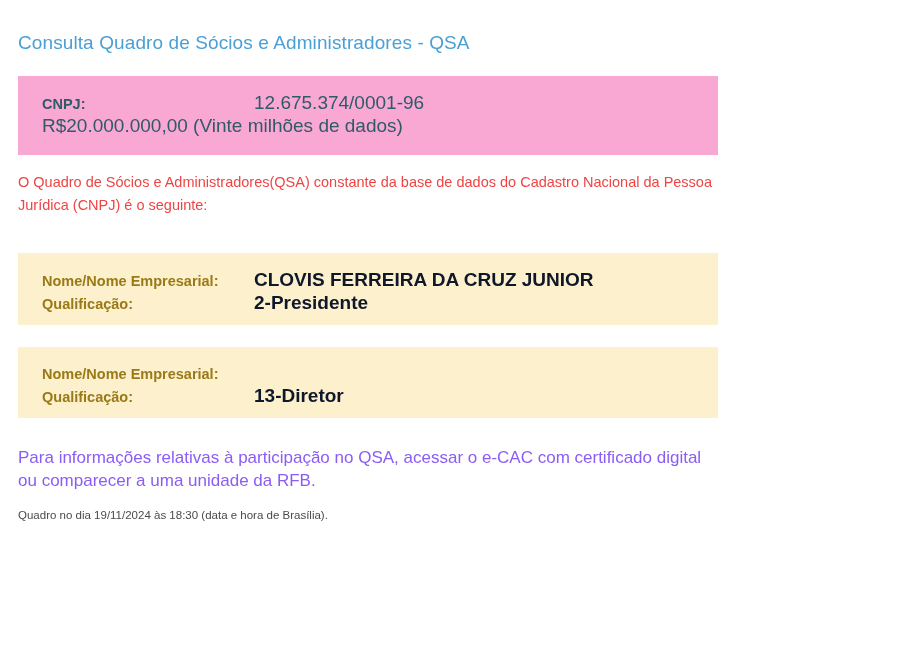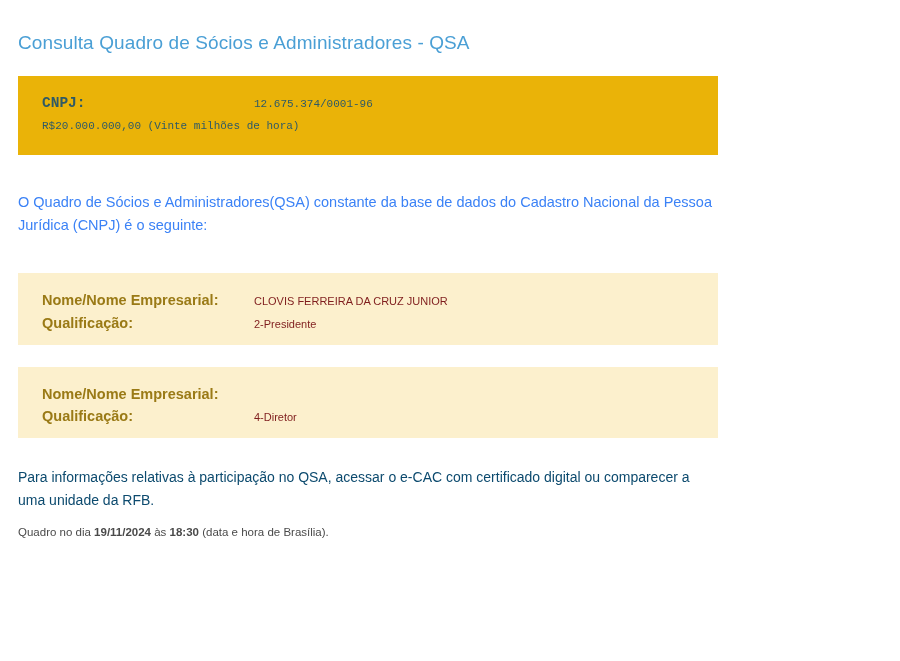--- a/index.html
+++ b/index.html
@@ -26,99 +26,99 @@
     color: #4a9fd5;
     font-size: 19px;
     font-weight: normal;
     margin: 0;
     padding-top: 32px;
     padding-bottom: 0;
     letter-spacing: 0.1px;
   }
   .info-panel {
     margin-top: 22px;
-    background: #eab308;
+    background: #f9a8d4;
     padding: 16px 24px 18px 24px;
     box-sizing: border-box;
-    font-family: Liberation Mono, monospace;
   }
   .kv-row {
     display: flex;
     align-items: baseline;
     line-height: 22px;
   }
   .kv-label {
     width: 212px;
     flex: 0 0 212px;
     font-weight: bold;
     font-size: 14.5px;
     color: #2f5a66;
   }
   .kv-value {
-    font-size: 11px;
+    font-size: 19px;
     color: #2f5a66;
   }
   .body-text {
-    margin-top: 36px;
+    margin-top: 16px;
     font-size: 14.5px;
     line-height: 23px;
-    color: #3b82f6;
+    color: #ef4444;
     max-width: 862px;
   }
   .qsa-card {
     background: #fcf0cd;
     padding: 16px 24px 10px 24px;
     box-sizing: border-box;
   }
   .qsa-card.first {
     margin-top: 36px;
   }
   .qsa-card.second {
     margin-top: 22px;
   }
   .qsa-card .kv-label {
     color: #9a7a16;
     width: 212px;
     flex: 0 0 212px;
   }
   .qsa-card .kv-value {
-    color: #7f1d1d;
+    color: #0f172a;
+    font-weight: bold;
   }
   .footer-text {
     margin-top: 28px;
-    font-size: 14px;
+    font-size: 17px;
     line-height: 23px;
-    color: #0c4a6e;
+    color: #8b5cf6;
     max-width: 862px;
   }
   .emitted {
     margin-top: 14px;
     font-size: 11.5px;
     color: #4a4a4a;
   }
   .emitted b {
-    font-weight: bold;
+    font-weight: normal;
   }
 </style>
 </head>
 <body>
 
 <div class="page">
 
   <h1 class="page-title">Consulta Quadro de Sócios e Administradores - QSA</h1>
 
   <div class="info-panel">
     <div class="kv-row">
       <div class="kv-label">CNPJ:</div>
       <div class="kv-value">12.675.374/0001-96</div>
     </div>
     <div class="kv-row">
     </div>
     <div class="kv-row">
-      <div class="kv-value">R$20.000.000,00 (Vinte milhões de hora)</div>
+      <div class="kv-value">R$20.000.000,00 (Vinte milhões de dados)</div>
     </div>
   </div>
 
   <p class="body-text">O Quadro de Sócios e Administradores(QSA) constante da base de dados do Cadastro Nacional da Pessoa Jurídica (CNPJ) é o seguinte:</p>
 
   <div class="qsa-card first">
     <div class="kv-row">
       <div class="kv-label">Nome/Nome Empresarial:</div>
       <div class="kv-value">CLOVIS FERREIRA DA CRUZ JUNIOR</div>
     </div>
@@ -127,21 +127,21 @@
       <div class="kv-value">2-Presidente</div>
     </div>
   </div>
 
   <div class="qsa-card second">
     <div class="kv-row">
       <div class="kv-label">Nome/Nome Empresarial:</div>
     </div>
     <div class="kv-row">
       <div class="kv-label">Qualificação:</div>
-      <div class="kv-value">4-Diretor</div>
+      <div class="kv-value">13-Diretor</div>
     </div>
   </div>
 
   <p class="footer-text">Para informações relativas à participação no QSA, acessar o e-CAC com certificado digital ou comparecer a uma unidade da RFB.</p>
 
   <div class="emitted"><span>Quadro no dia </span><b>19/11/2024</b><span> às </span><b>18:30</b><span> (data e hora de Brasília).</span></div>
 
 </div>
 
 </body></html>

